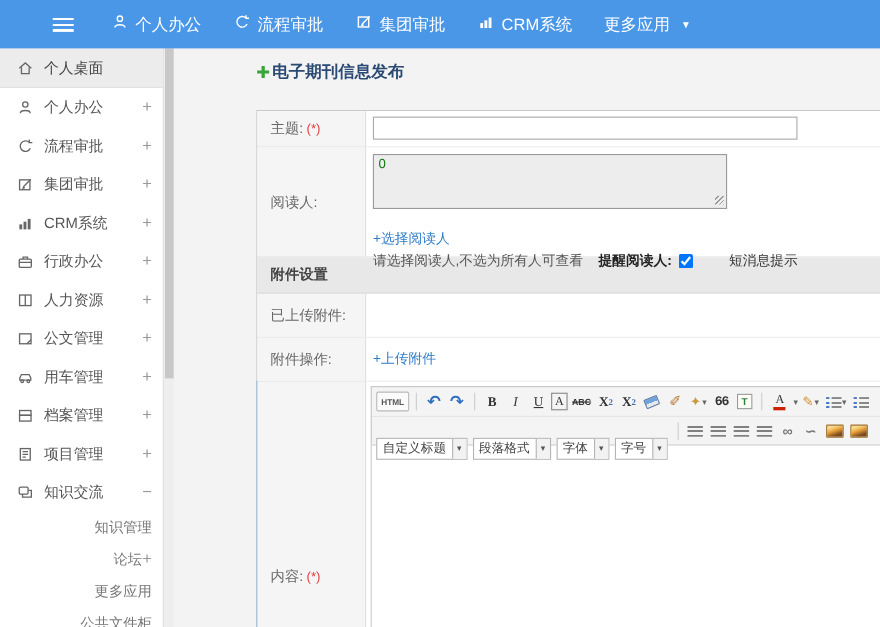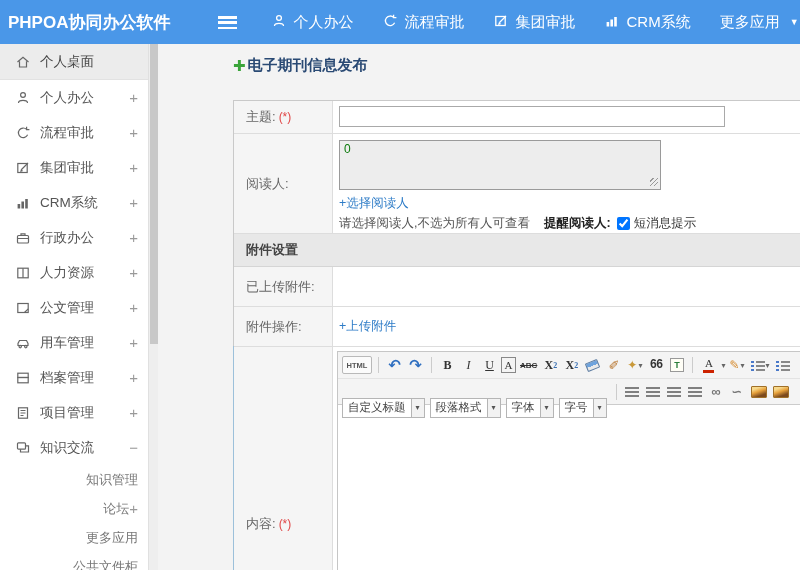--- a/index.html
+++ b/index.html
@@ -51,25 +51,25 @@
   .row-subject{height:33px;}
   .subject-input{margin:5px 0 0 6px;width:386px;height:21px;border:1px solid #a9a9a9;
     font-size:12px;padding:0 3px;font-family:inherit;}
   .row-readers{height:100px;}
   .row-readers .fvalue{padding:6px 0 0 6px;}
   .ta-wrap{position:relative;display:inline-block;}
   .readers-ta{width:322px;height:50px;background:#ededed;border:1px solid #9a9a9a;
     color:#0a7a0a;font-size:12px;padding:1px 4px;resize:none;font-family:inherit;display:block;}
   .ta-wrap::after{content:"";position:absolute;right:3px;bottom:4px;width:8px;height:8px;
     background:repeating-linear-gradient(135deg,transparent 0 2px,#999 2px 3px);}
-  .choose-link{color:var(--c-link,#2e7cc7);font-size:12.5px;margin-top:2px;display:inline-block;cursor:pointer;}
+  .choose-link{color:var(--c-link,#2e7cc7);font-size:12.5px;margin-top:16px;display:inline-block;cursor:pointer;}
   .hint-line{margin-top:3px;font-size:12.5px;color:#555;display:flex;align-items:center;}
   .remind{font-weight:bold;color:#222;margin-left:14px;}
   .sms-check{width:13px;height:13px;margin:0 4px 0 6px;}
-  .sms-label{color:#333;}
+  .sms-label{color:#333;margin-left:29px;}
 
   .row-section{height:33px;background:#e8e8e8;display:flex;align-items:center;
     padding-left:12px;font-weight:bold;color:#444;border-bottom:1px solid #d5d5d5;font-size:13px;}
   .row-uploaded{height:40px;}
   .row-attachop{height:40px;}
   .row-attachop .fvalue{display:flex;align-items:center;padding-left:6px;}
   .upload-link{color:var(--c-link,#2e7cc7);font-size:12.5px;cursor:pointer;}
 
   .row-content{height:353px;border-bottom:none;position:relative;}
   .row-content::before{content:"";position:absolute;left:-1px;top:-1px;bottom:0;width:1px;background:#9cc0da;}
@@ -116,21 +116,20 @@
   .tb-select{display:flex;height:20px;border:1px solid #b5b5b5;background:#fff;margin-right:3px;cursor:pointer;margin-top:32px;}
   .sel-text{padding:0 5px;font-size:11.5px;color:#444;display:flex;align-items:center;white-space:nowrap;}
   .sel-caret{width:13px;border-left:1px solid #b5b5b5;background:#f2f2f2;
     display:flex;align-items:center;justify-content:center;font-size:8px;color:#555;}
   .editor-body{background:#fff;border-top:1px solid #ccc;height:292px;}
 </style>
 </head>
 <body>
 
 <div class="topbar">
-  <span class="brand">PHPOA协同办公软件</span>
   <span class="hamburger"></span>
   <div class="topnav">
     <div class="topnav-item">
       <span class="nicon">
         <svg width="16" height="16" viewBox="0 0 16 16">
             <circle cx="8" cy="5" r="2.4"></circle>
             <path d="M3.5 13 c0-3.4 9-3.4 9 0"></path>
           </svg>
       </span>
       <span>个人办公</span>

